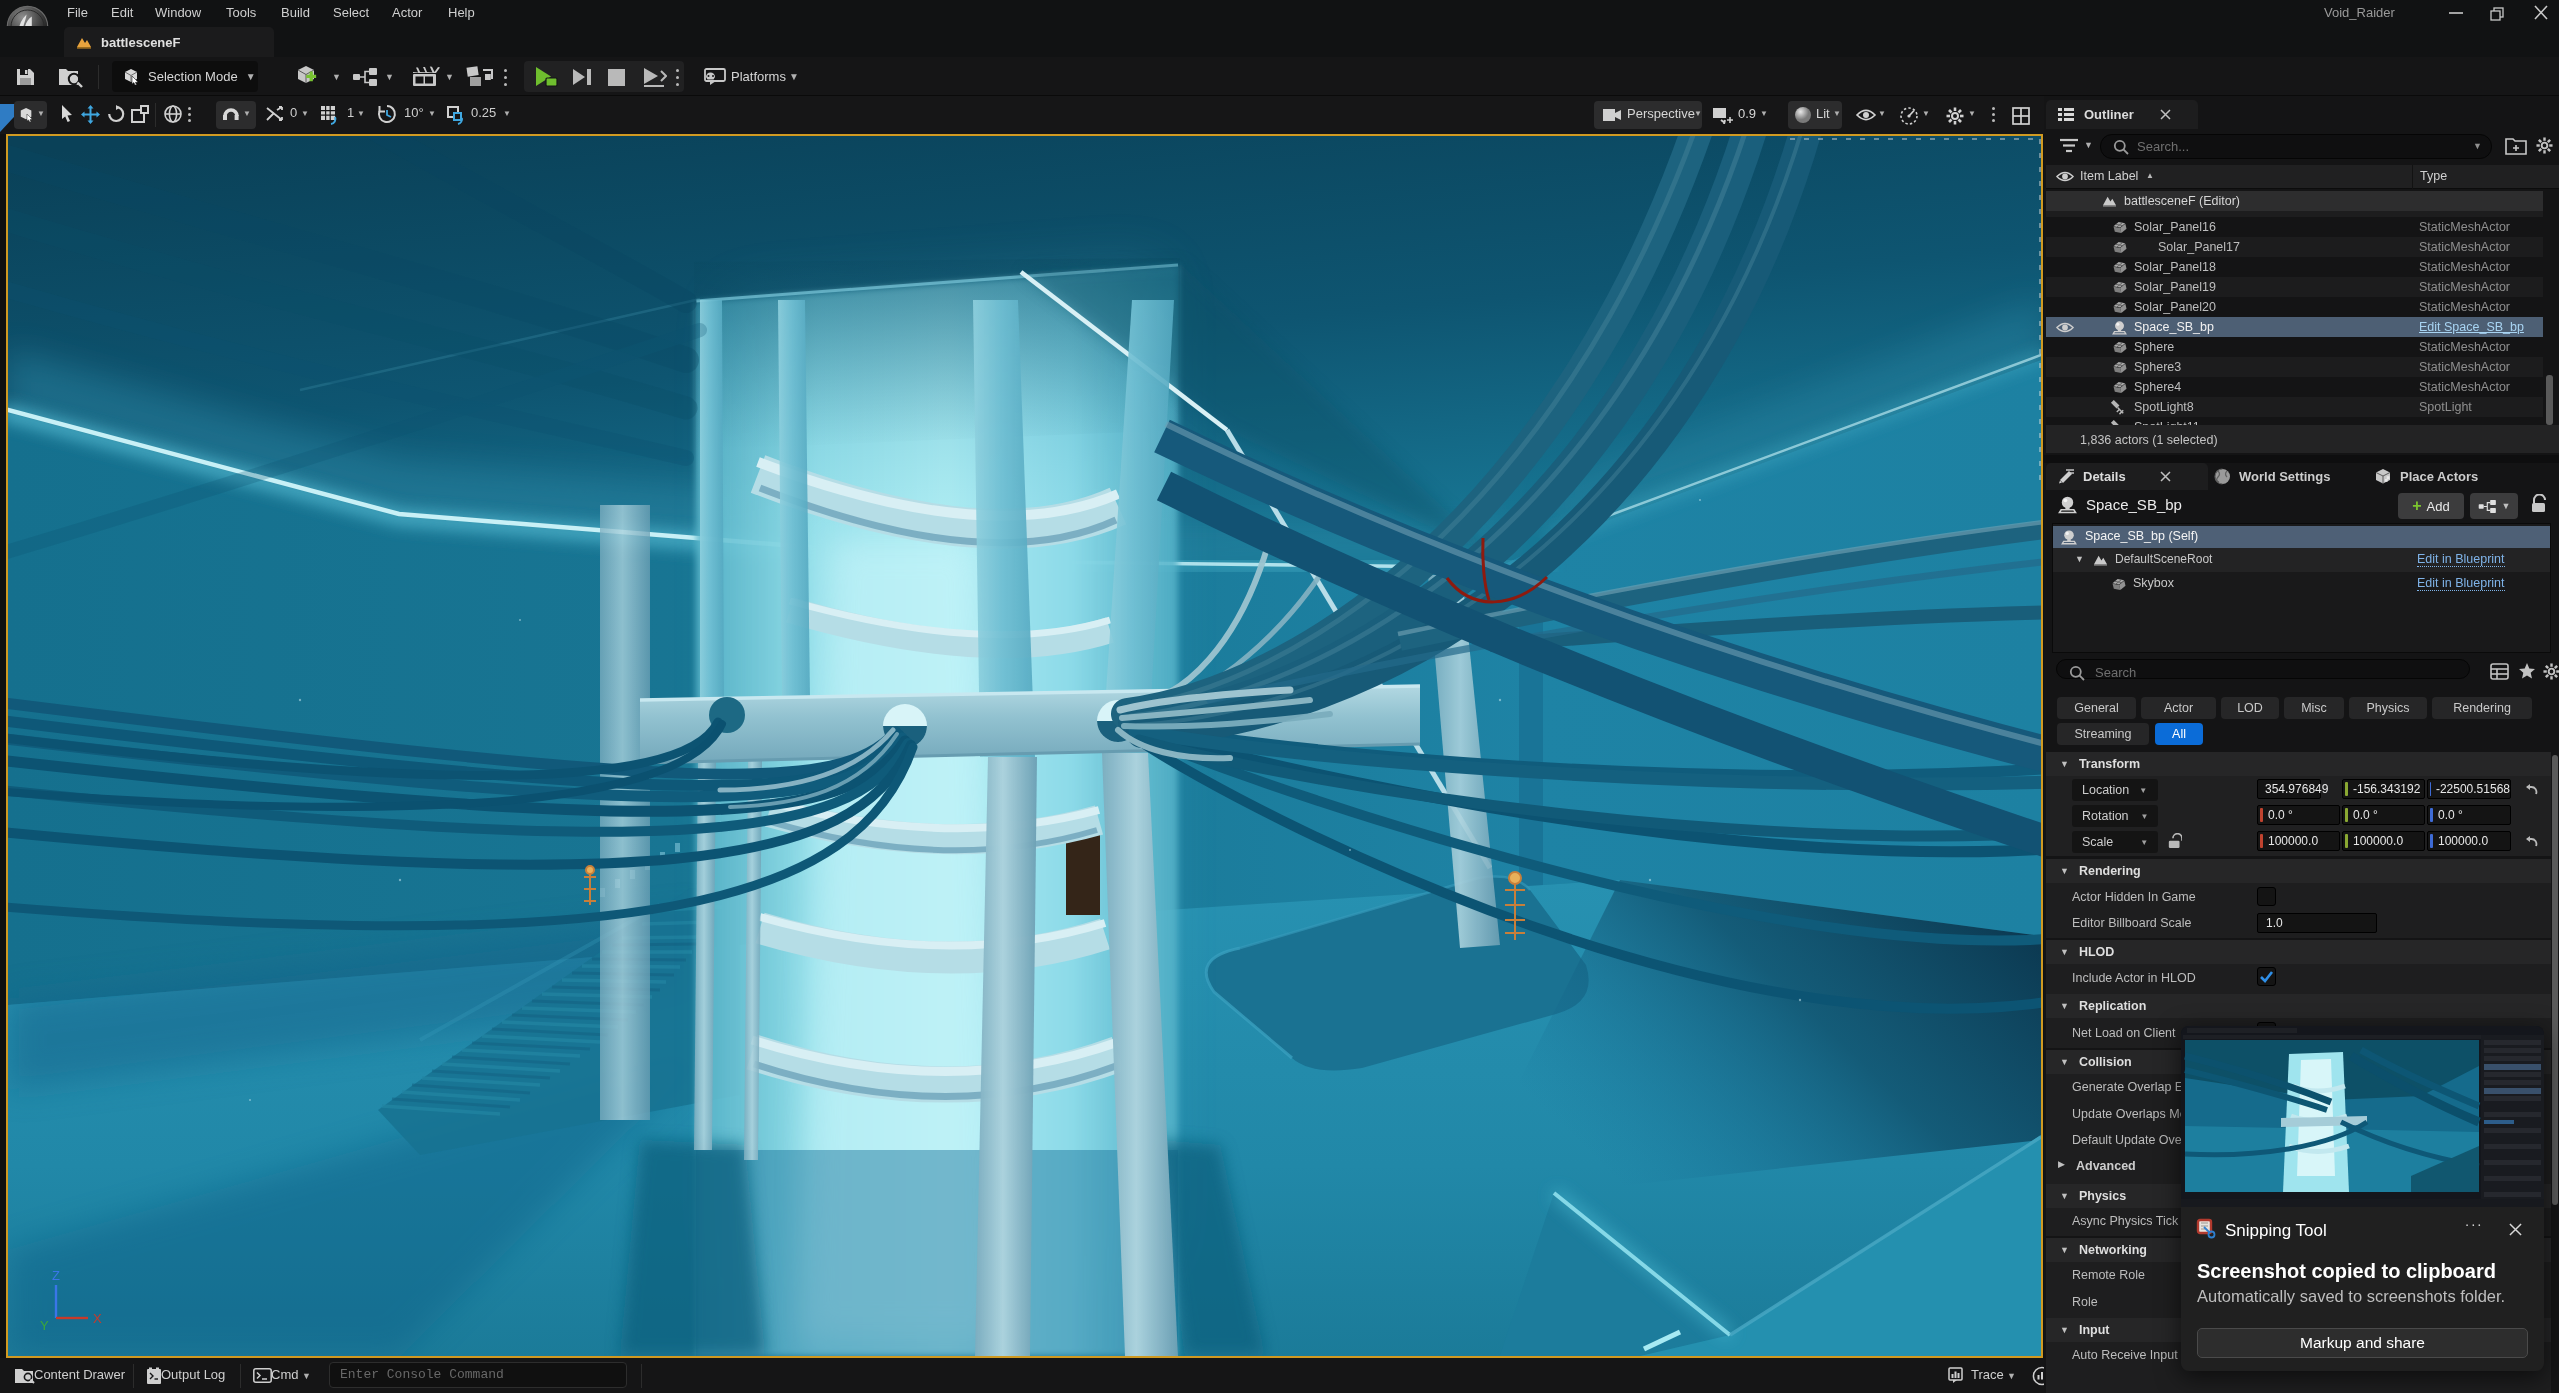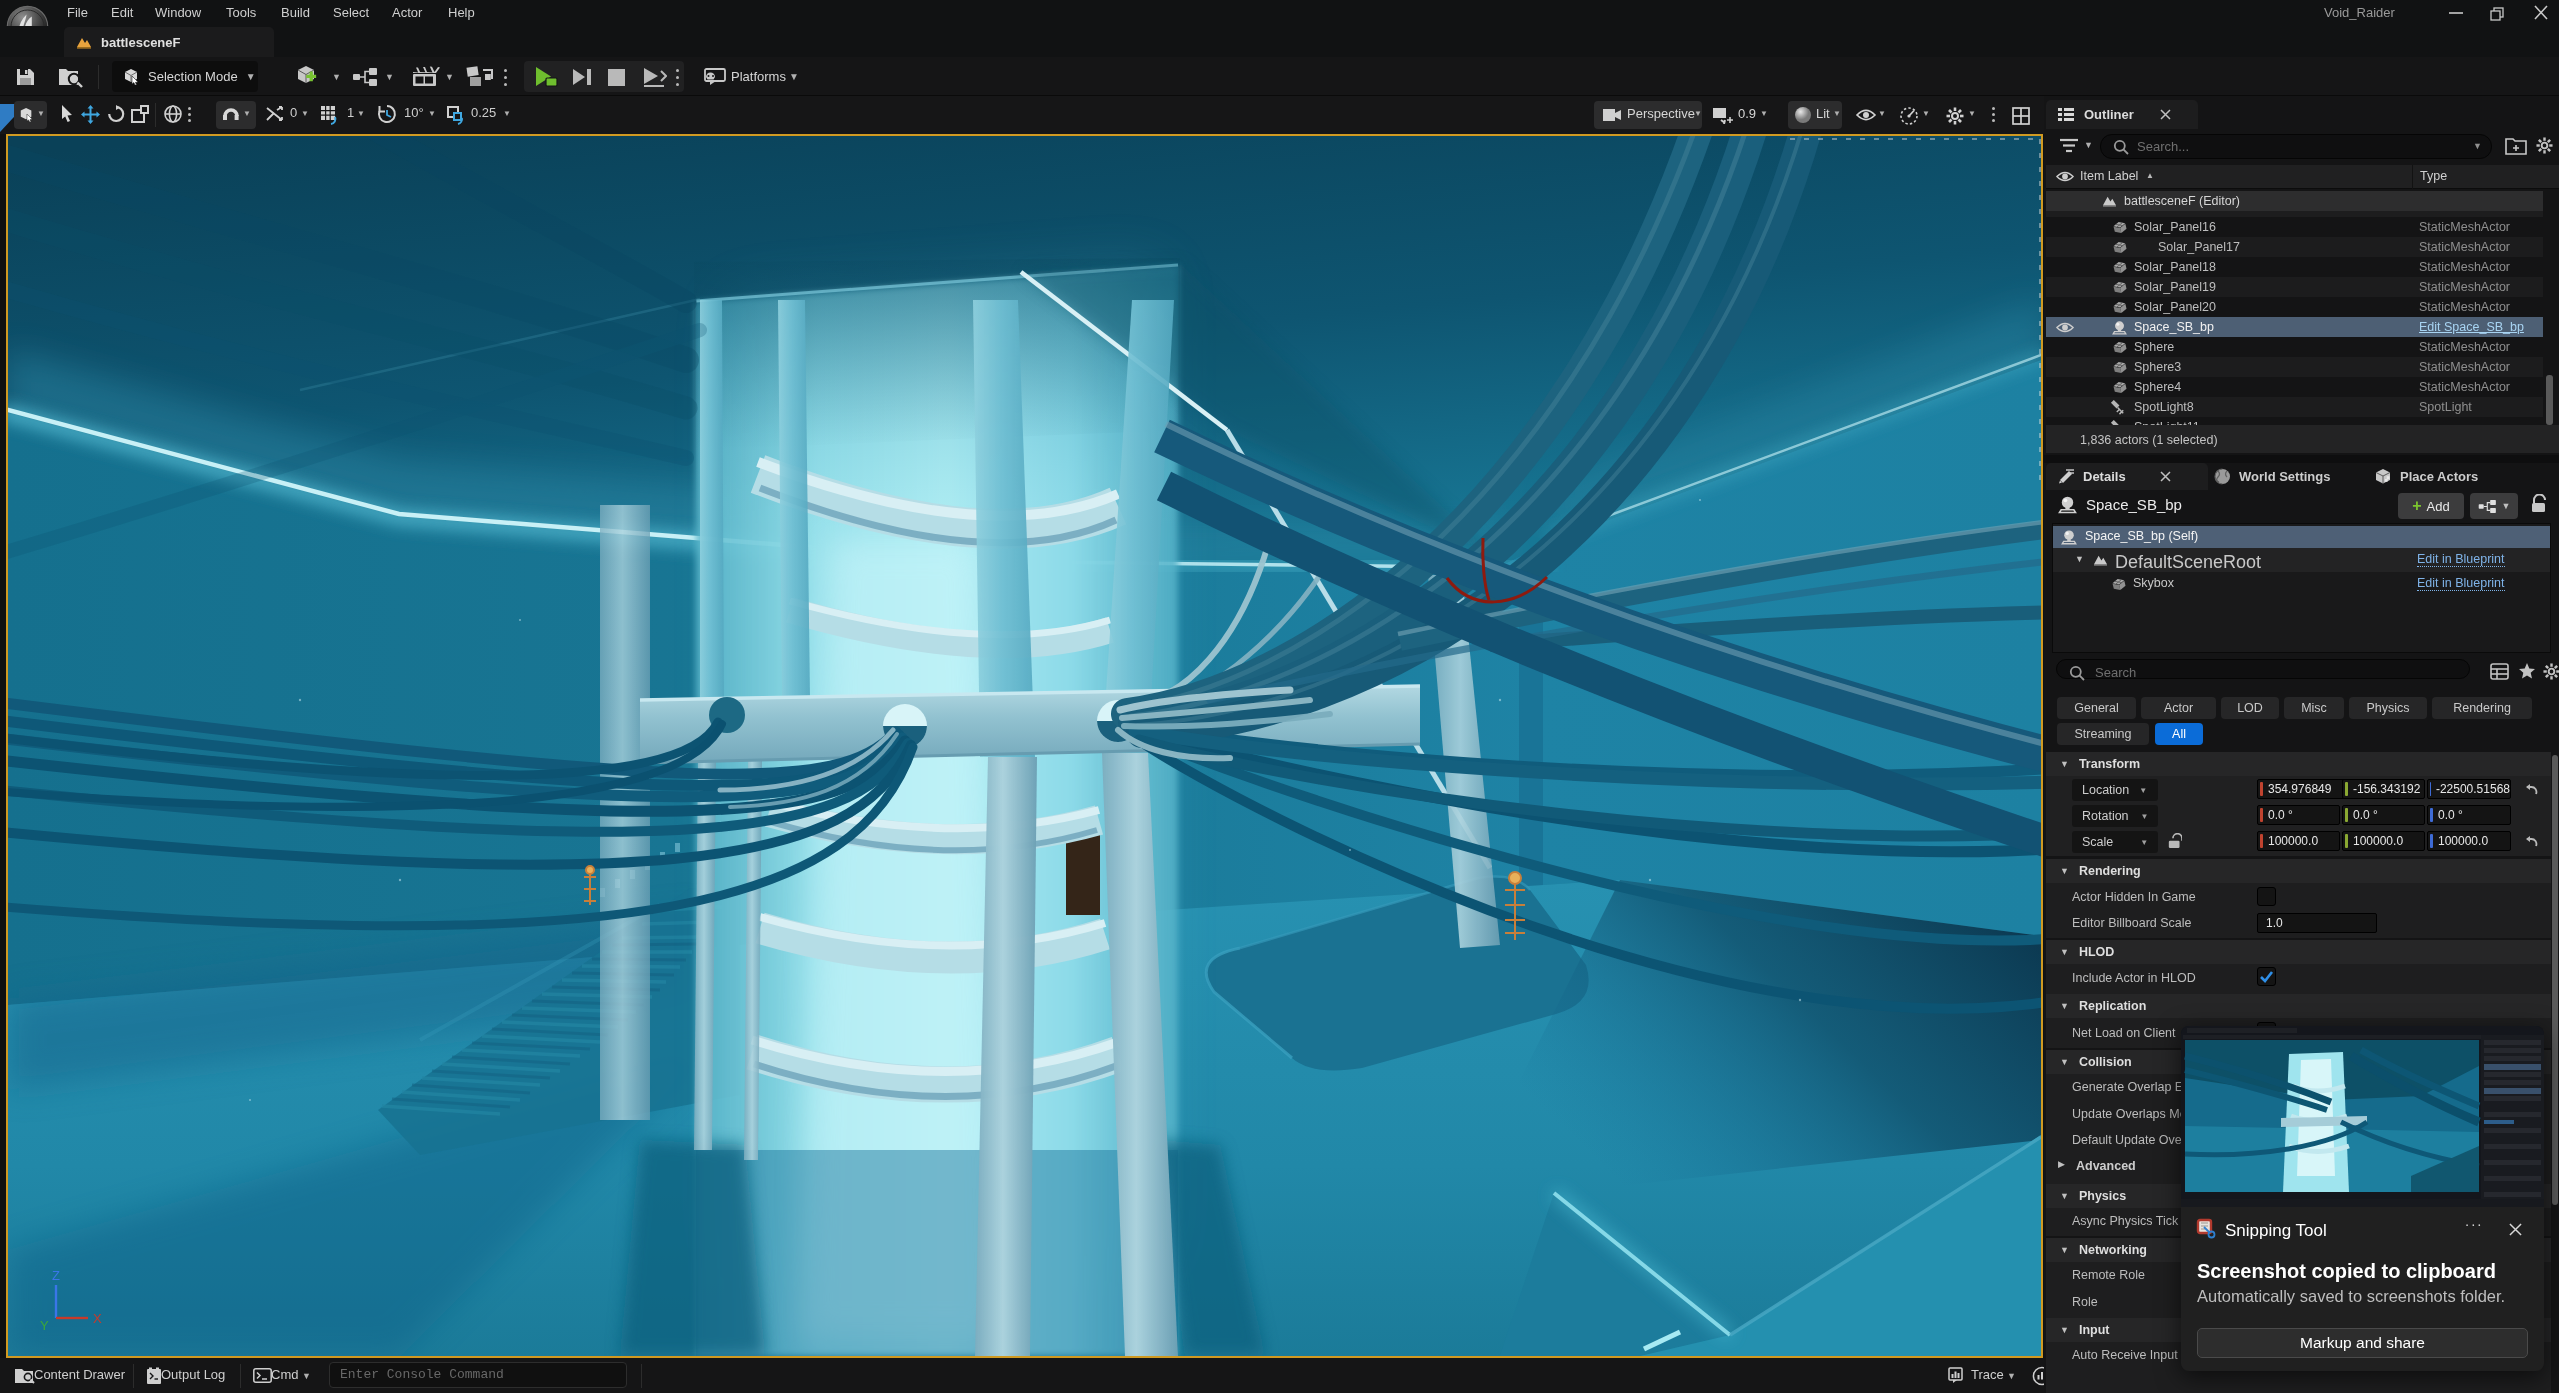--- a/index.html
+++ b/index.html
@@ -919,21 +919,21 @@
       <svg class="abs" style="left:8px;top:3px" width="16" height="16">
           <use href="#icam"></use>
         </svg>
       <span class="abs" style="left:32px;top:3px;color:#f4f4f4;font-size:12.5px">Space_SB_bp (Self)</span>
     </div>
     <div class="abs" style="left:0;top:24px;width:497px;height:24px;background:#232324">
       <span class="abs" style="left:22px;top:6px;font-size:9px;color:#c0c0c0">▼</span>
       <svg class="abs" style="left:40px;top:5px" width="15" height="13">
           <use href="#imtn"></use>
         </svg>
-      <span class="abs" style="left:62px;top:4px;font-size:18px;color:#c8c8c8">DefaultSceneRoot</span>
+      <span class="abs" style="left:62px;top:4px;font-size:12px;color:#c8c8c8">DefaultSceneRoot</span>
       <span class="abs" style="left:364px;top:4px;font-size:12.5px;color:#7fb3e8;border-bottom:1px dotted #7fb3e8">Edit in Blueprint</span>
     </div>
     <div class="abs" style="left:0;top:48px;width:497px;height:24px">
       <svg class="abs" style="left:58px;top:6px" width="16" height="13">
           <use href="#icube"></use>
         </svg>
       <span class="abs" style="left:80px;top:4px;font-size:12.5px;color:#c8c8c8">Skybox</span>
       <span class="abs" style="left:364px;top:4px;font-size:12.5px;color:#7fb3e8;border-bottom:1px dotted #7fb3e8">Edit in Blueprint</span>
     </div>
   </div>
@@ -968,21 +968,21 @@
 
   <div class="sechdr" style="left:2px;top:656px;width:505px">
       <span style="margin-left:14px;font-size:9px;color:#c0c0c0">▼</span>
       <span style="margin-left:10px">Transform</span>
     </div>
   <div class="abs" style="left:2px;top:680px;width:505px;height:80px;background:#202021"></div>
   <div class="abs row" style="left:28px;top:683px;width:86px;height:22px;background:#141414;border-radius:3px;font-size:12.5px;color:#cdcdcd">
       <span style="margin-left:10px">Location</span>
       <span style="margin-left:10px;font-size:8px;color:#a0a0a0">▼</span>
     </div>
-  <div class="vbox" style="left:213px;top:683px;width:103px"><div class="vbar" style="background:#c0432f"></div>354.976849</div>
+  <div class="vbox" style="left:213px;top:683px;width:64px"><div class="vbar" style="background:#c0432f"></div>354.976849</div>
   <div class="vbox" style="left:298px;top:683px;width:83px"><div class="vbar" style="background:#8aa832"></div>-156.343192</div>
   <div class="vbox" style="left:383px;top:683px;width:84px"><div class="vbar" style="background:#3e6bd6"></div>-22500.51568</div>
   <svg class="abs" style="left:479px;top:687px" width="15" height="14" viewBox="0 0 15 14">
       <path d="M13 11 a5 5 0 0 0 -5 -7 H4" fill="none" stroke="#b9b9b9" stroke-width="1.8"></path>
       <path d="M7 1 L3 4 L7 7 Z" fill="#b9b9b9"></path>
     </svg>
   <div class="abs row" style="left:28px;top:709px;width:86px;height:22px;background:#141414;border-radius:3px;font-size:12.5px;color:#cdcdcd">
       <span style="margin-left:10px">Rotation</span>
       <span style="margin-left:12px;font-size:8px;color:#a0a0a0">▼</span>
     </div>

